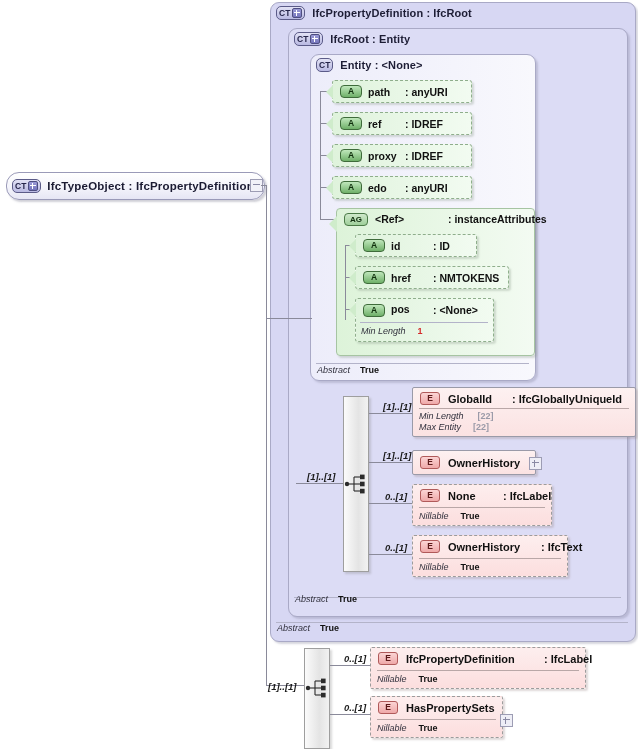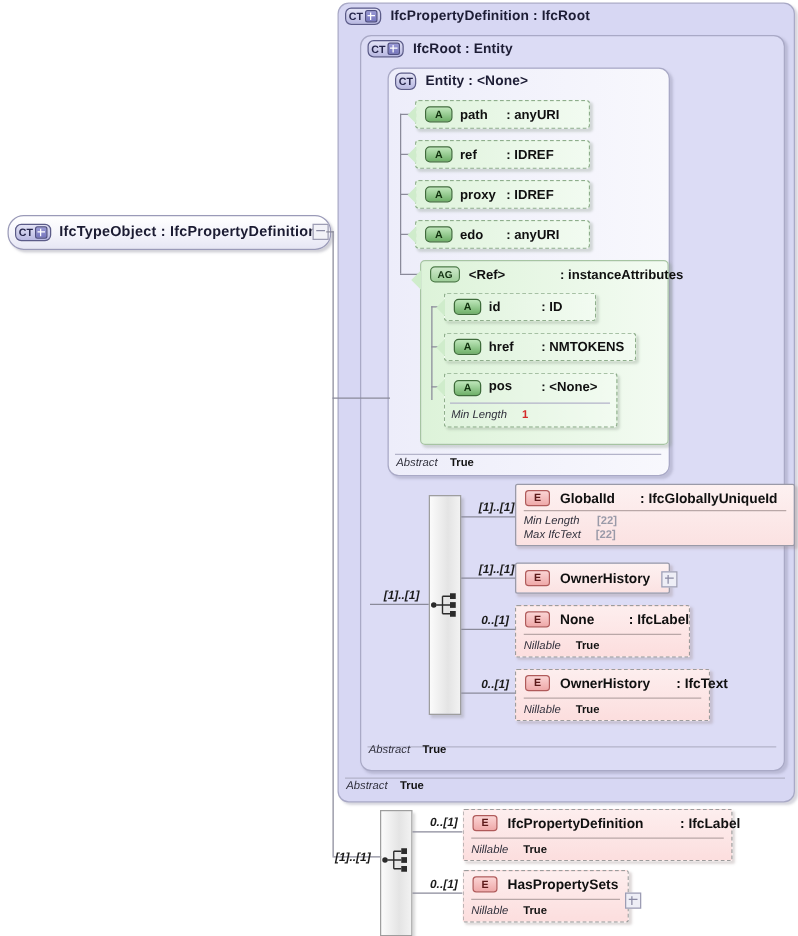--- a/index.html
+++ b/index.html
@@ -138,21 +138,21 @@
     border-radius: 4px 4px 4px 4px;
     box-shadow: 2px 2px 2px rgba(130,145,130,.3);
   }
   .ag-box .nib {
     position: absolute; left: -8px; top: 7px;
     width: 0; height: 0;
     border-top: 8px solid transparent;
     border-bottom: 8px solid transparent;
     border-right: 8px solid #cfeccb;
   }
-  .ag-header { position: absolute; top: 5px; left: 8px; display: flex; align-items: flex-end; white-space: nowrap; }
+  .ag-header { position: absolute; top: 5px; left: 8px; display: flex; align-items: flex-start; white-space: nowrap; }
   .ag-header .nm { margin-left: 7px; font-weight: bold; font-size: 10.5px; color: #101010; }
   .ag-header .tp { position: absolute; font-weight: bold; font-size: 10.5px; color: #101010; }
 
   
   .node-facet {
     position: absolute; font-size: 9px; display: flex; align-items: center; white-space: nowrap;
   }
   .node-facet .fname { font-style: italic; color: #30303c; }
   .node-facet .fval  { margin-left: 12px; font-weight: bold; }
   .fval-red { color: #d42a2a; }
@@ -357,21 +357,21 @@
       <span class="badge badge-e">E</span>
       <span class="nm">GlobalId</span>
       <span class="tp" style="left:92px;">: IfcGloballyUniqueId</span>
     </div>
     <div class="elem-rule" style="left:6px; top:20px; width:210px;"></div>
     <div class="node-facet" style="left:6px; top:23px;">
       <span class="fname">Min Length</span>
       <span class="fval fval-gray" style="margin-left:14px;">[22]</span>
     </div>
     <div class="node-facet" style="left:6px; top:34px;">
-      <span class="fname">Max IfcText</span>
+      <span class="fname">Max Entity</span>
       <span class="fval fval-gray" style="margin-left:12px;">[22]</span>
     </div>
   </div>
 
   <div class="line-h" style="left:369px; top:462px; width:43px;"></div>
   <div class="card" style="left:383px; top:450px;">[1]..[1]</div>
   <div class="elem-node solid" style="left:412px; top:450px; width:124px; height:25px;">
     <div class="elem-head" style="top:5px;">
       <span class="badge badge-e">E</span>
       <span class="nm">OwnerHistory</span>

